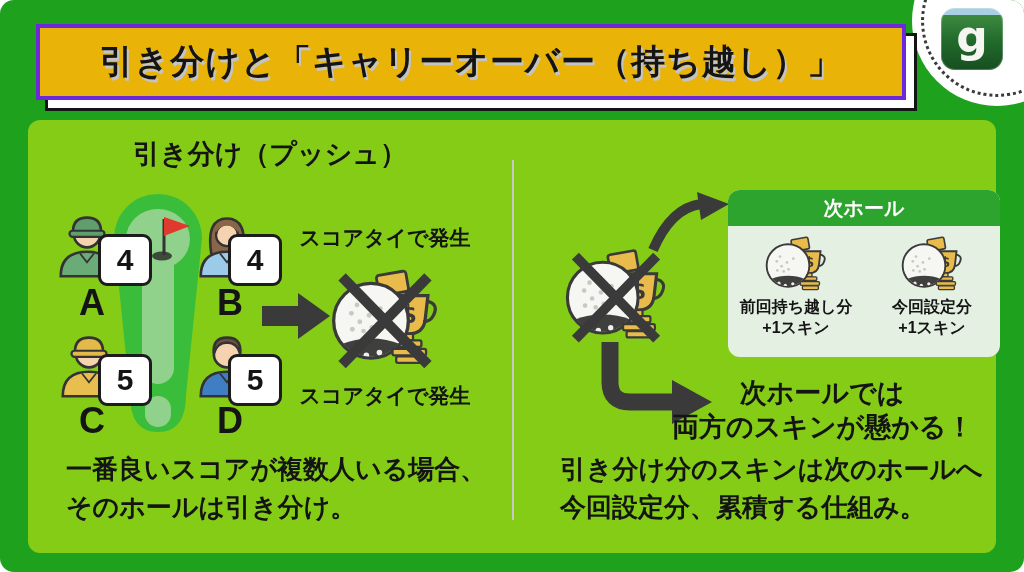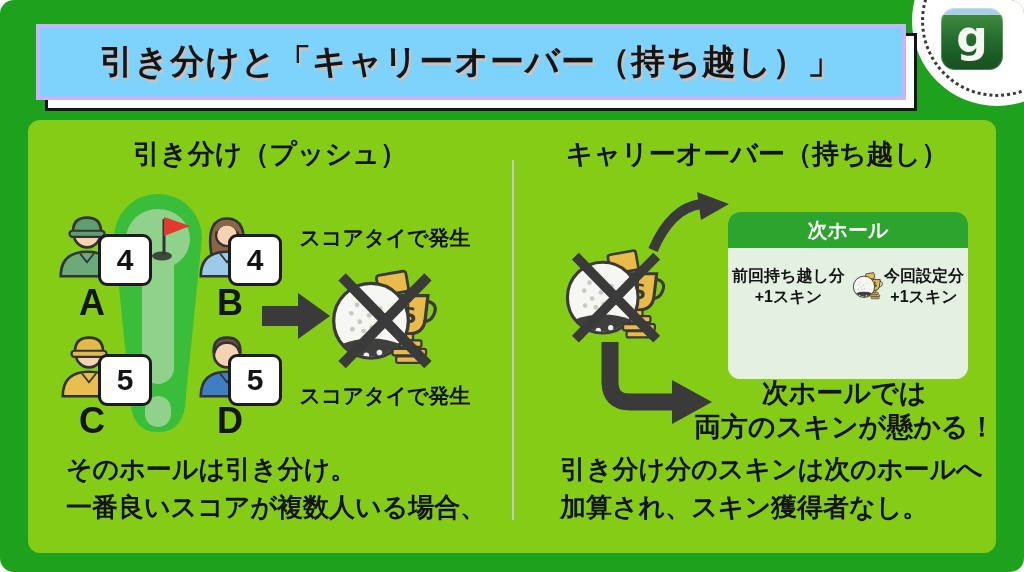--- a/index.html
+++ b/index.html
@@ -4,21 +4,21 @@
 <style>
   html,body{margin:0;padding:0;background:#ffffff;}
   .canvas{
     position:relative;width:1024px;height:572px;background:#1ea21e;
     border-radius:14px;overflow:hidden;
     font-family:"Liberation Sans","DejaVu Sans",sans-serif;color:#141414;
   }
   
   .title-box{
     position:absolute;left:36px;top:24px;width:862px;height:68px;
-    background:#7dd3fc;border:4px solid #c4b5fd;
+    background:#eab308;border:4px solid #6d28d9;
     box-shadow:10px 10px 0 -2px #ffffff,10px 10px 0 1px #141414;
     display:flex;align-items:center;justify-content:center;z-index:3;
   }
   .title-box span{
     font-size:34px;font-weight:800;letter-spacing:1px;white-space:nowrap;
     text-shadow:2px 3px 0 #c4c4c4;
   }
   
   .logo-circle{
     position:absolute;left:912px;top:-64px;width:170px;height:170px;
@@ -59,31 +59,31 @@
   .score-badge{
     width:48px;height:46px;background:#ffffff;border:3px solid #1c1c1c;border-radius:9px;
     display:flex;align-items:center;justify-content:center;
     font-size:30px;font-weight:800;z-index:2;
   }
   .player-label{
     width:40px;text-align:center;font-size:36px;font-weight:800;
   }
   
   .next-hole{
-    position:absolute;left:700px;top:92px;width:240px;height:167px;
+    position:absolute;left:700px;top:70px;width:272px;height:167px;
     border-radius:12px;background:#e4f1e2;overflow:hidden;
   }
   .next-hole-header{
     height:36px;background:#2da42d;color:#ffffff;font-size:20px;font-weight:800;
     display:flex;align-items:center;justify-content:center;
   }
   .next-hole-body{
     display:flex;justify-content:space-around;align-items:flex-start;padding-top:6px;
   }
-  .next-hole-item{display:flex;flex-direction:row;align-items:center;width:112px;}
+  .next-hole-item{display:flex;flex-direction:column;align-items:center;width:112px;}
   .next-hole-item svg{width:64px;height:64px;}
   .nh-label{font-size:16px;font-weight:800;text-align:center;line-height:21px;white-space:nowrap;}
   .result-text{
     width:300px;text-align:center;font-size:27px;font-weight:800;line-height:34px;white-space:nowrap;
   }
   .skin-lg{width:112px;height:112px;}
   .skin-md{width:106px;height:106px;}
 </style>
 </head>
 <body>
@@ -201,25 +201,24 @@
     <div class="small-caption abs" style="left:237px;top:104px;">スコアタイで発生</div>
 
     <svg class="skin-lg abs" style="left:301px;top:142px;" viewBox="0 0 120 120">
       <use href="#ball-trophy"></use>
         <use href="#cross-mark"></use>
     </svg>
 
     <div class="small-caption abs" style="left:237px;top:262px;">スコアタイで発生</div>
 
     <div class="desc abs" style="left:38px;top:330px;">
+      <div>一番良いスコアが複数人いる場合、</div>
       <div>そのホールは引き分け。</div>
-      <div>一番良いスコアが複数人いる場合、</div>
-    </div>
-
-    <div class="col-heading" style="left:519px;">キャリーオーバー（持ち越し）</div>
+    </div>
+
 
     <svg class="skin-md abs" style="left:535px;top:122px;" viewBox="0 0 120 120">
       <use href="#ball-trophy"></use>
         <use href="#cross-mark"></use>
     </svg>
 
     <svg class="abs" style="left:617px;top:72px;" width="86" height="62" viewBox="0 0 86 62">
       <path d="M8 58 Q26 16 56 12" fill="none" stroke="#3a3a3a" stroke-width="10"></path>
       <polygon points="52,0 84,12 56,28" fill="#3a3a3a"></polygon>
     </svg>
@@ -246,24 +245,24 @@
           </div>
         </div>
       </div>
     </div>
 
     <svg class="abs" style="left:560px;top:220px;" width="126" height="88" viewBox="0 0 126 88">
       <path d="M22 2 L22 42 Q22 62 42 62 L88 62" fill="none" stroke="#3a3a3a" stroke-width="17"></path>
       <polygon points="84,40 124,62 84,84" fill="#3a3a3a"></polygon>
     </svg>
 
-    <div class="result-text abs" style="left:666px;top:256px;text-align:center;">
+    <div class="result-text abs" style="left:644px;top:256px;text-align:center;">
       <div>次ホールでは</div>
       <div>両方のスキンが懸かる！</div>
     </div>
 
     <div class="desc abs" style="left:524px;top:330px;margin-left:8px;">
       <div>引き分け分のスキンは次のホールへ</div>
-      <div>加算され、スキン獲得者なし。</div>
+      <div>今回設定分、累積する仕組み。</div>
     </div>
 
   </div>
 </div>
 
 </body></html>

